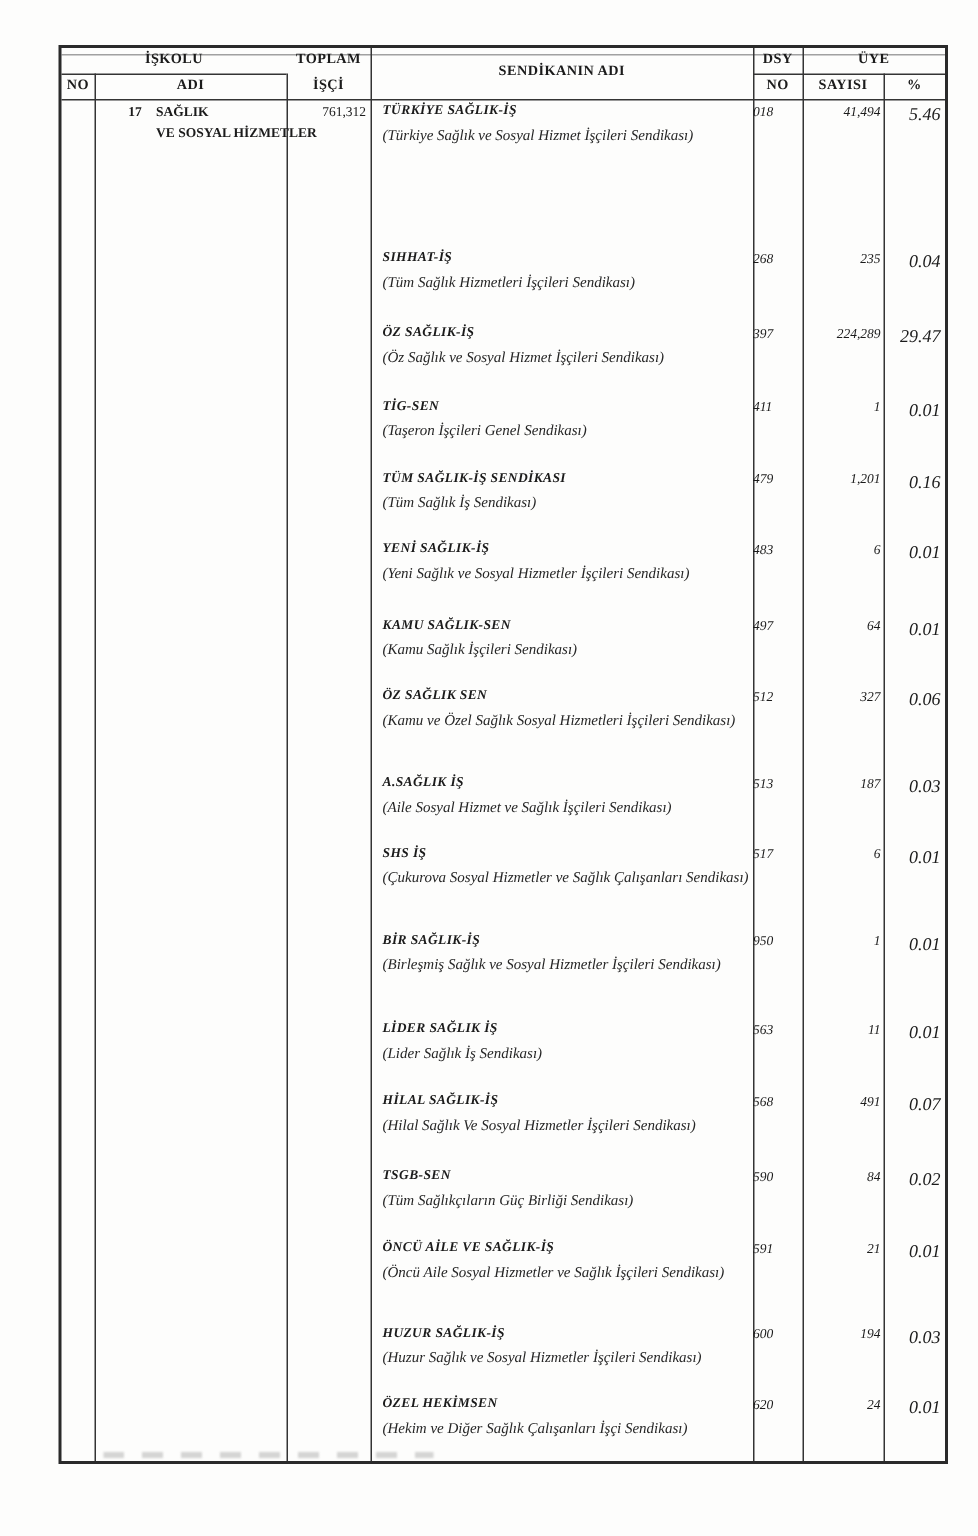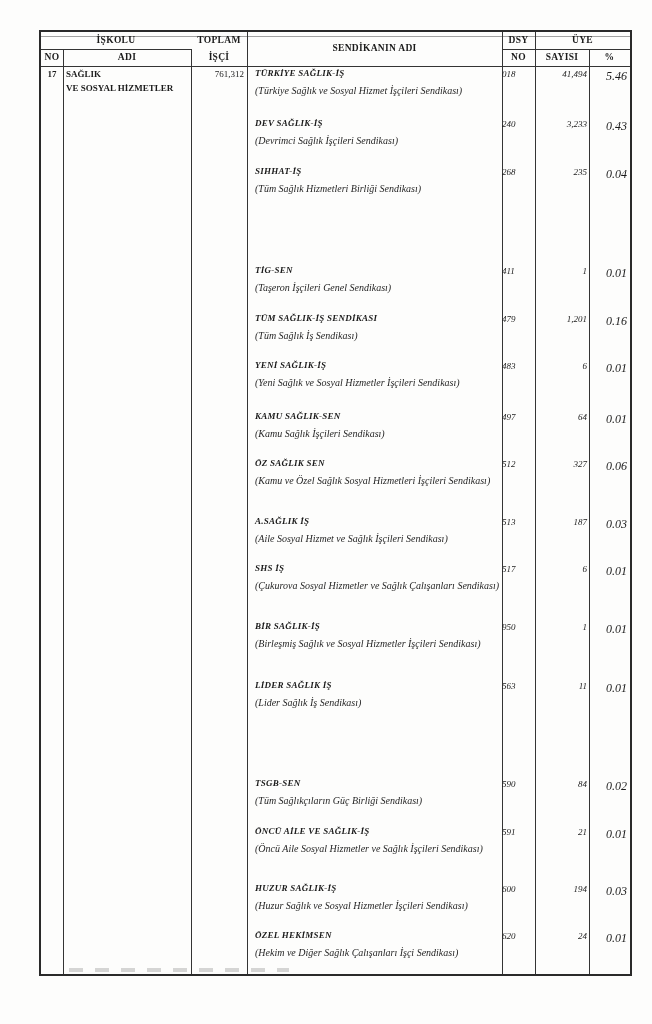--- a/index.html
+++ b/index.html
@@ -41,21 +41,21 @@
     white-space: nowrap;
     color: #1b1b1b;
   }
   
   .bcell {
     position: absolute;
     font-size: 9px;
     white-space: nowrap;
     color: #1b1b1b;
   }
-  .bold { font-weight: bold; }
+  .bold { font-weight: bold; margin-left: 38px; }
   .right { text-align: right; }
   
   .entries-layer { position: absolute; left: 206px; top: 0; width: 383px; height: 942px; }
   .union-entry { position: absolute; left: 0; width: 383px; height: 34px; font-style: italic; }
   .u-name {
     position: absolute; left: 8px; top: 0;
     font-weight: bold; font-size: 9px; letter-spacing: .25px;
     white-space: nowrap; color: #1b1b1b;
   }
   .u-full {
@@ -121,33 +121,33 @@
     <div class="bcell right" style="left:150px; top:37px; width:53px;">761,312</div>
 
     <div class="entries-layer">
         <div class="union-entry" style="top: 36px;">
     <div class="u-name">TÜRKİYE SAĞLIK-İŞ</div>
     <div class="u-full">(Türkiye Sağlık ve Sosyal Hizmet İşçileri Sendikası)</div>
     <div class="u-dsy">018</div>
     <div class="u-mem">41,494</div>
     <div class="u-pct">5.46</div>
   </div>
-        <div class="union-entry" style="top: 86px;">
-    <div class="u-name">DEV SAĞLIK-İŞ</div>
-    <div class="u-full">(Devrimci Sağlık İşçileri Sendikası)</div>
-    <div class="u-dsy">240</div>
-    <div class="u-mem">3,233</div>
-    <div class="u-pct">0.43</div>
-  </div>
         <div class="union-entry" style="top: 134px;">
     <div class="u-name">SIHHAT-İŞ</div>
-    <div class="u-full">(Tüm Sağlık Hizmetleri Birliği Sendikası)</div>
+    <div class="u-full">(Tüm Sağlık Hizmetleri İşçileri Sendikası)</div>
     <div class="u-dsy">268</div>
     <div class="u-mem">235</div>
     <div class="u-pct">0.04</div>
+  </div>
+        <div class="union-entry" style="top: 184px;">
+    <div class="u-name">ÖZ SAĞLIK-İŞ</div>
+    <div class="u-full">(Öz Sağlık ve Sosyal Hizmet İşçileri Sendikası)</div>
+    <div class="u-dsy">397</div>
+    <div class="u-mem">224,289</div>
+    <div class="u-pct">29.47</div>
   </div>
         <div class="union-entry" style="top: 233px;">
     <div class="u-name">TİG-SEN</div>
     <div class="u-full">(Taşeron İşçileri Genel Sendikası)</div>
     <div class="u-dsy">411</div>
     <div class="u-mem">1</div>
     <div class="u-pct">0.01</div>
   </div>
         <div class="union-entry" style="top: 281px;">
     <div class="u-name">TÜM SAĞLIK-İŞ SENDİKASI</div>
@@ -198,20 +198,27 @@
     <div class="u-mem">1</div>
     <div class="u-pct">0.01</div>
   </div>
         <div class="union-entry" style="top: 648px;">
     <div class="u-name">LİDER SAĞLIK İŞ</div>
     <div class="u-full">(Lider Sağlık İş Sendikası)</div>
     <div class="u-dsy">563</div>
     <div class="u-mem">11</div>
     <div class="u-pct">0.01</div>
   </div>
+        <div class="union-entry" style="top: 696px;">
+    <div class="u-name">HİLAL SAĞLIK-İŞ</div>
+    <div class="u-full">(Hilal Sağlık Ve Sosyal Hizmetler İşçileri Sendikası)</div>
+    <div class="u-dsy">568</div>
+    <div class="u-mem">491</div>
+    <div class="u-pct">0.07</div>
+  </div>
         <div class="union-entry" style="top: 746px;">
     <div class="u-name">TSGB-SEN</div>
     <div class="u-full">(Tüm Sağlıkçıların Güç Birliği Sendikası)</div>
     <div class="u-dsy">590</div>
     <div class="u-mem">84</div>
     <div class="u-pct">0.02</div>
   </div>
         <div class="union-entry" style="top: 794px;">
     <div class="u-name">ÖNCÜ AİLE VE SAĞLIK-İŞ</div>
     <div class="u-full">(Öncü Aile Sosyal Hizmetler ve Sağlık İşçileri Sendikası)</div>

